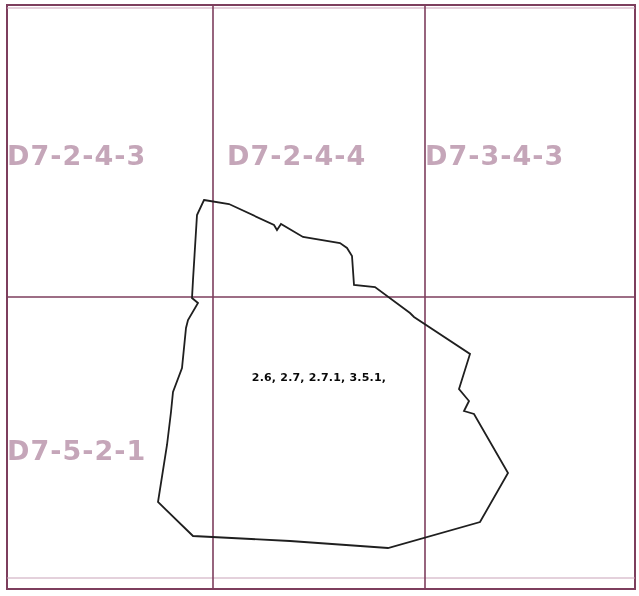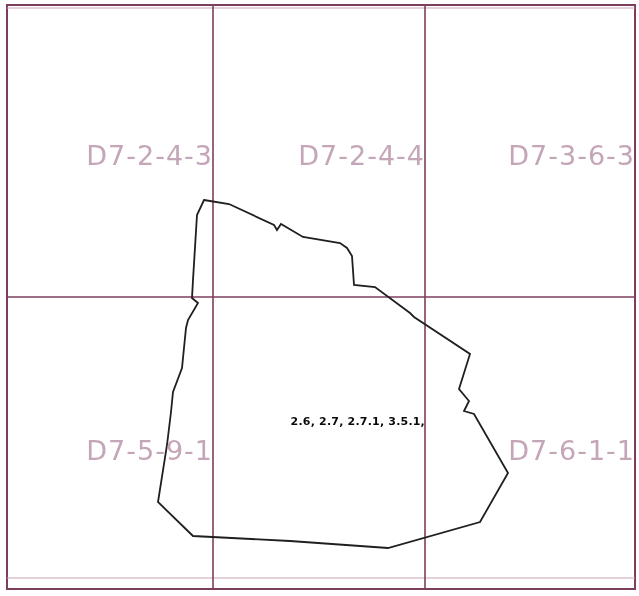--- a/index.html
+++ b/index.html
@@ -30,44 +30,43 @@
   .boundary {
     fill: none;
     stroke: #1f1f1f;
     stroke-width: 1.8;
     stroke-linejoin: miter;
   }
   .cell-label {
     position: absolute;
     height: 36px;
     line-height: 36px;
-    text-align: right;
+    text-align: left;
     font-size: 27px;
-    font-weight: 400;
+    font-weight: 700;
     letter-spacing: 1px;
     color: #c5a6b9;
     user-select: none;
   }
   .row1 { top: 138px; }
   .row2 { top: 433px; }
   .col1 { left: 7px;   width: 206px; }
-  .col2 { left: 213px; width: 212px; }
+  .col2 { left: 227px; width: 212px; }
   .col3 { left: 425px; width: 210px; }
   .annotation {
     position: absolute;
     left: 213px;
     width: 212px;
     top: 371px;
-    text-align: right;
+    text-align: center;
     font-size: 11px;
     font-weight: 700;
     color: #0a0a0a;
     line-height: 13.5px;
     letter-spacing: 0.2px;
-    margin-top: 44px;
   }
 </style>
 </head>
 <body>
 
 <div class="stage">
 
   <svg width="639" height="596" viewBox="0 0 639 596">
 
     <rect class="gridline outer" x="7" y="5" width="628" height="584"></rect>
@@ -77,21 +76,20 @@
 
     <line class="gridline inner" x1="213" y1="5" x2="213" y2="589"></line>
     <line class="gridline inner" x1="425" y1="5" x2="425" y2="589"></line>
     <line class="gridline inner" x1="7" y1="297" x2="635" y2="297"></line>
 
     <polygon class="boundary" points="204,200 229,204 274,225 277,230 281,224 303,237 340,243 347,248 352,256 354,285 375,287 410,313 414,317 470,354 459,389 469,401 464,411 474,414 508,473 480,522 388,548 290,541 193,536 158,502 167,445 171,412 173,392 182,368 186,328 188,320 198,303 192,298 193,280 197,215"></polygon>
   </svg>
 
   <div class="cell-label row1 col1">D7-2-4-3</div>
   <div class="cell-label row1 col2">D7-2-4-4</div>
-  <div class="cell-label row1 col3">D7-3-6-3</div>
-  <div class="cell-label row2 col1">D7-5-9-1</div>
-  <div class="cell-label row2 col3">D7-6-1-1</div>
+  <div class="cell-label row1 col3">D7-3-4-3</div>
+  <div class="cell-label row2 col1">D7-5-2-1</div>
 
   <div class="annotation">
     <div>2.6, 2.7, 2.7.1, 3.5.1,</div>
   </div>
 
 </div>
 
 </body></html>

